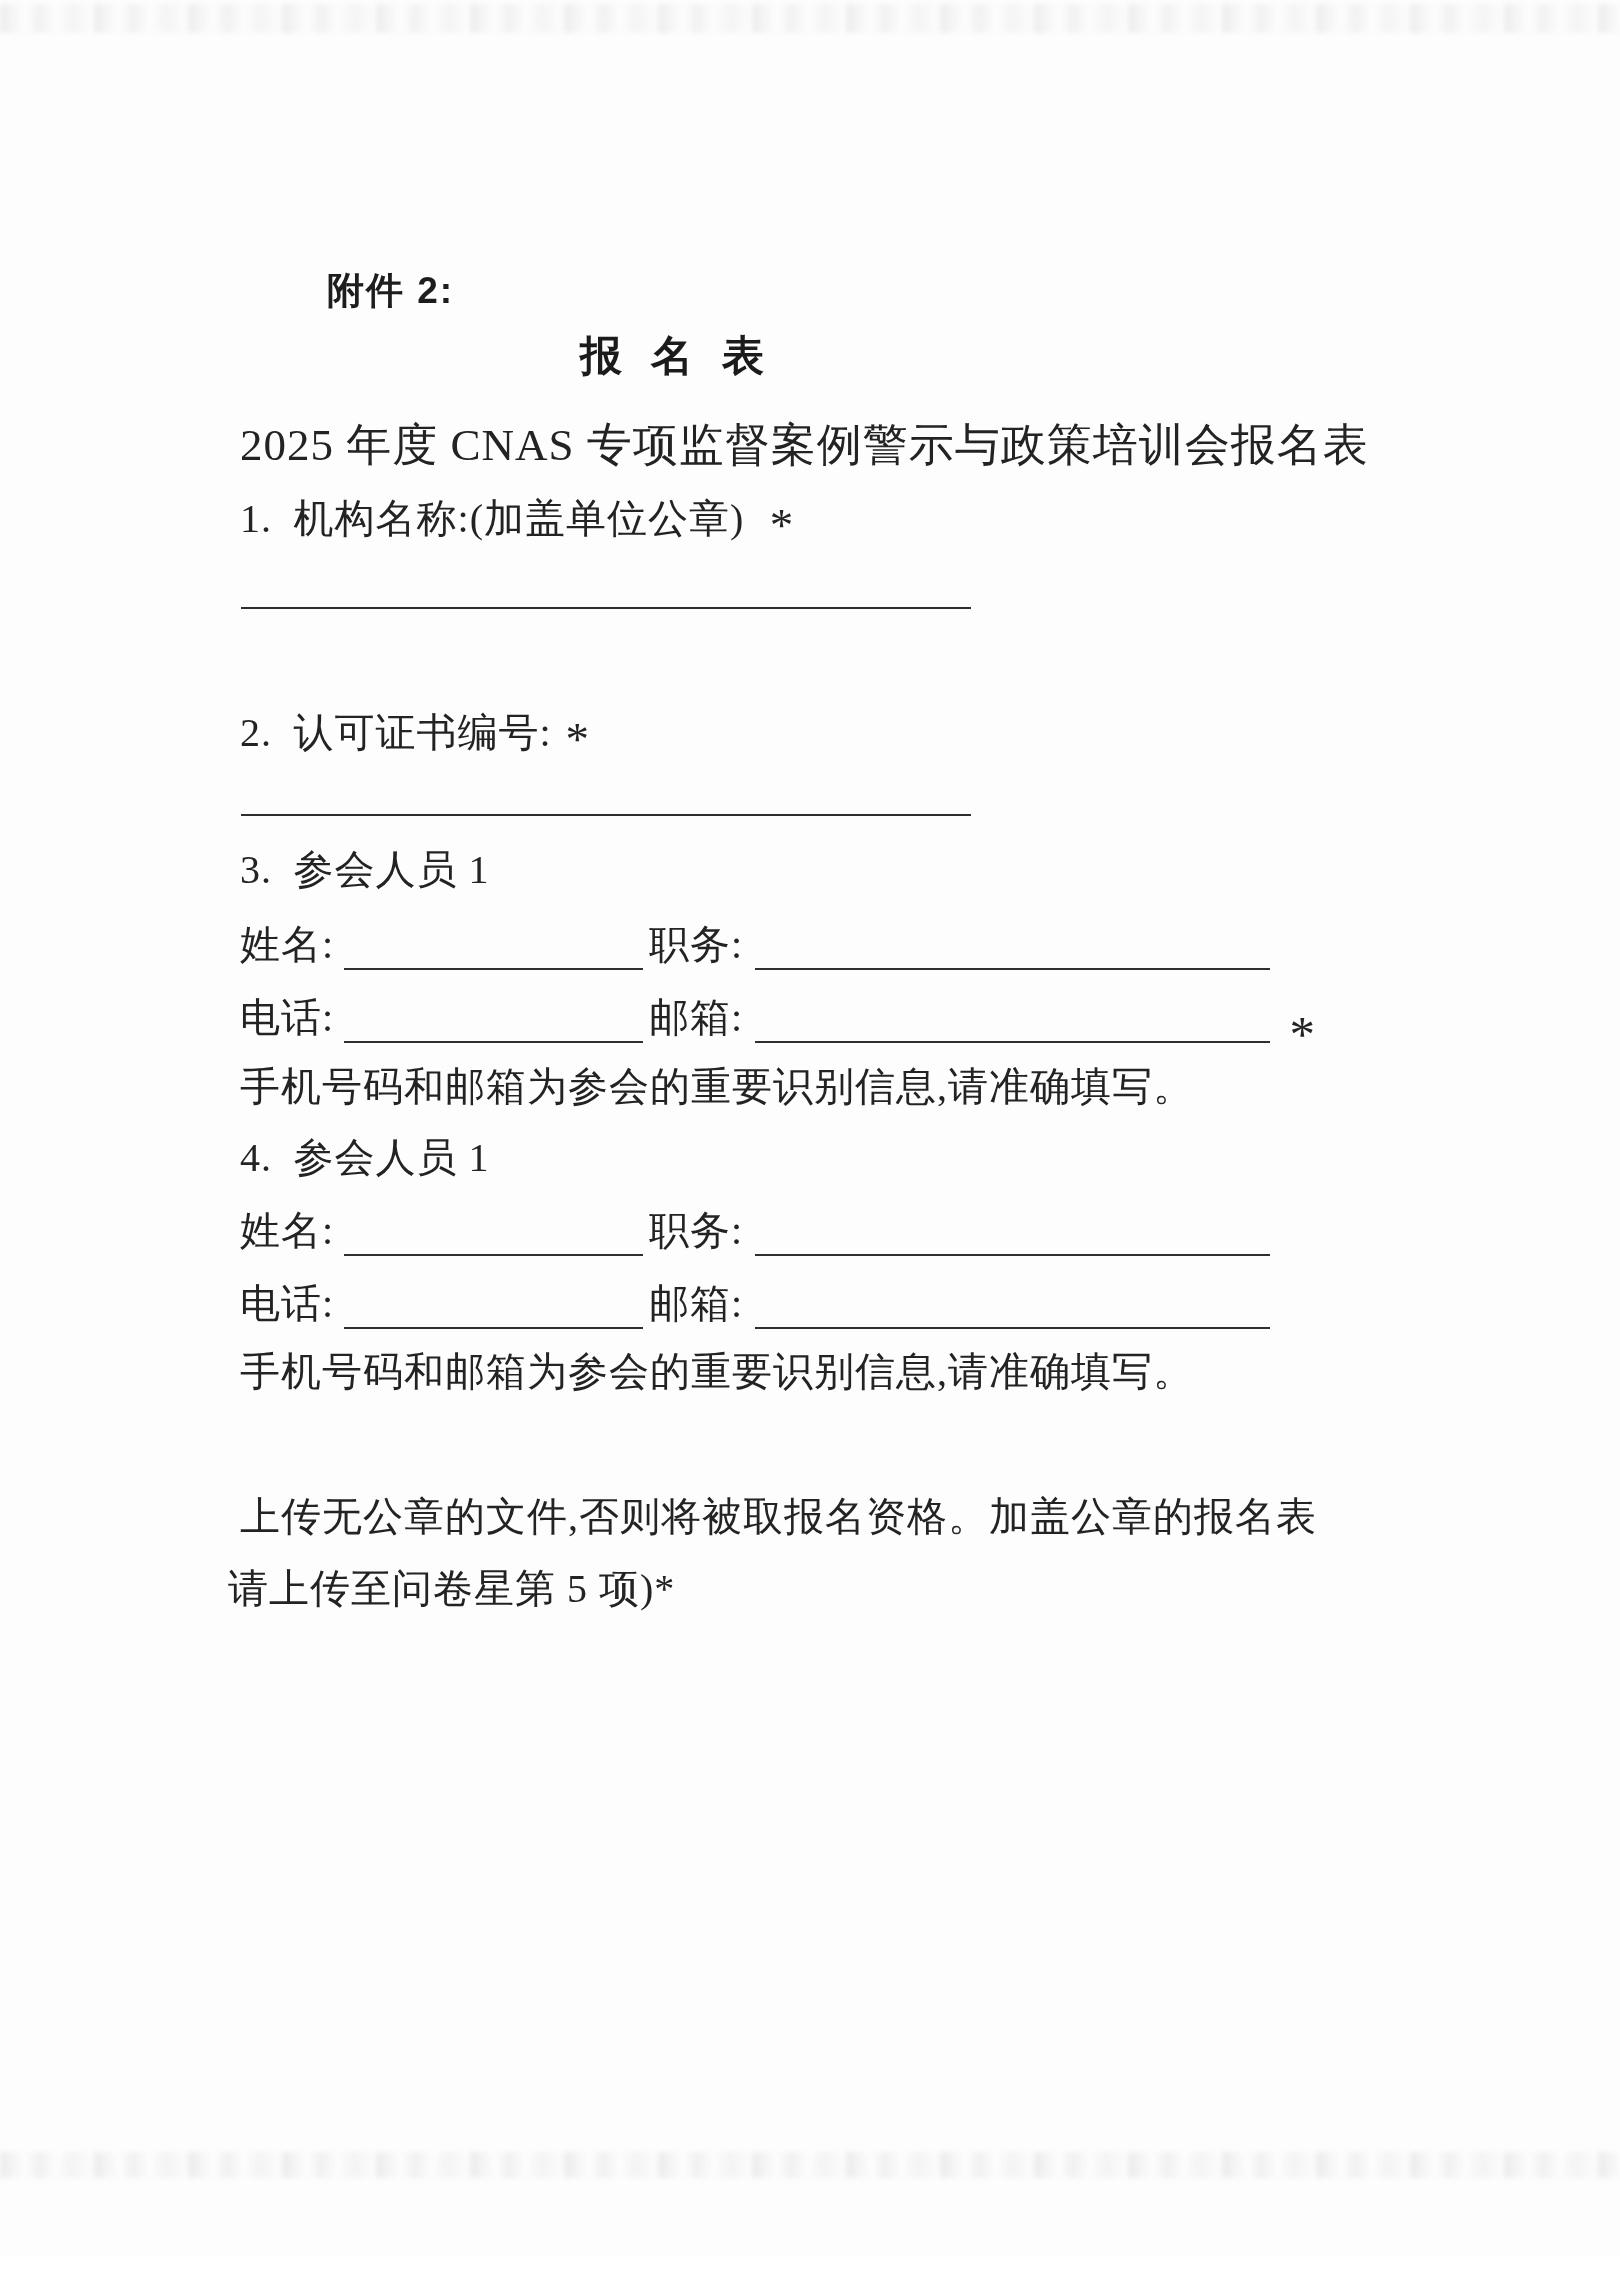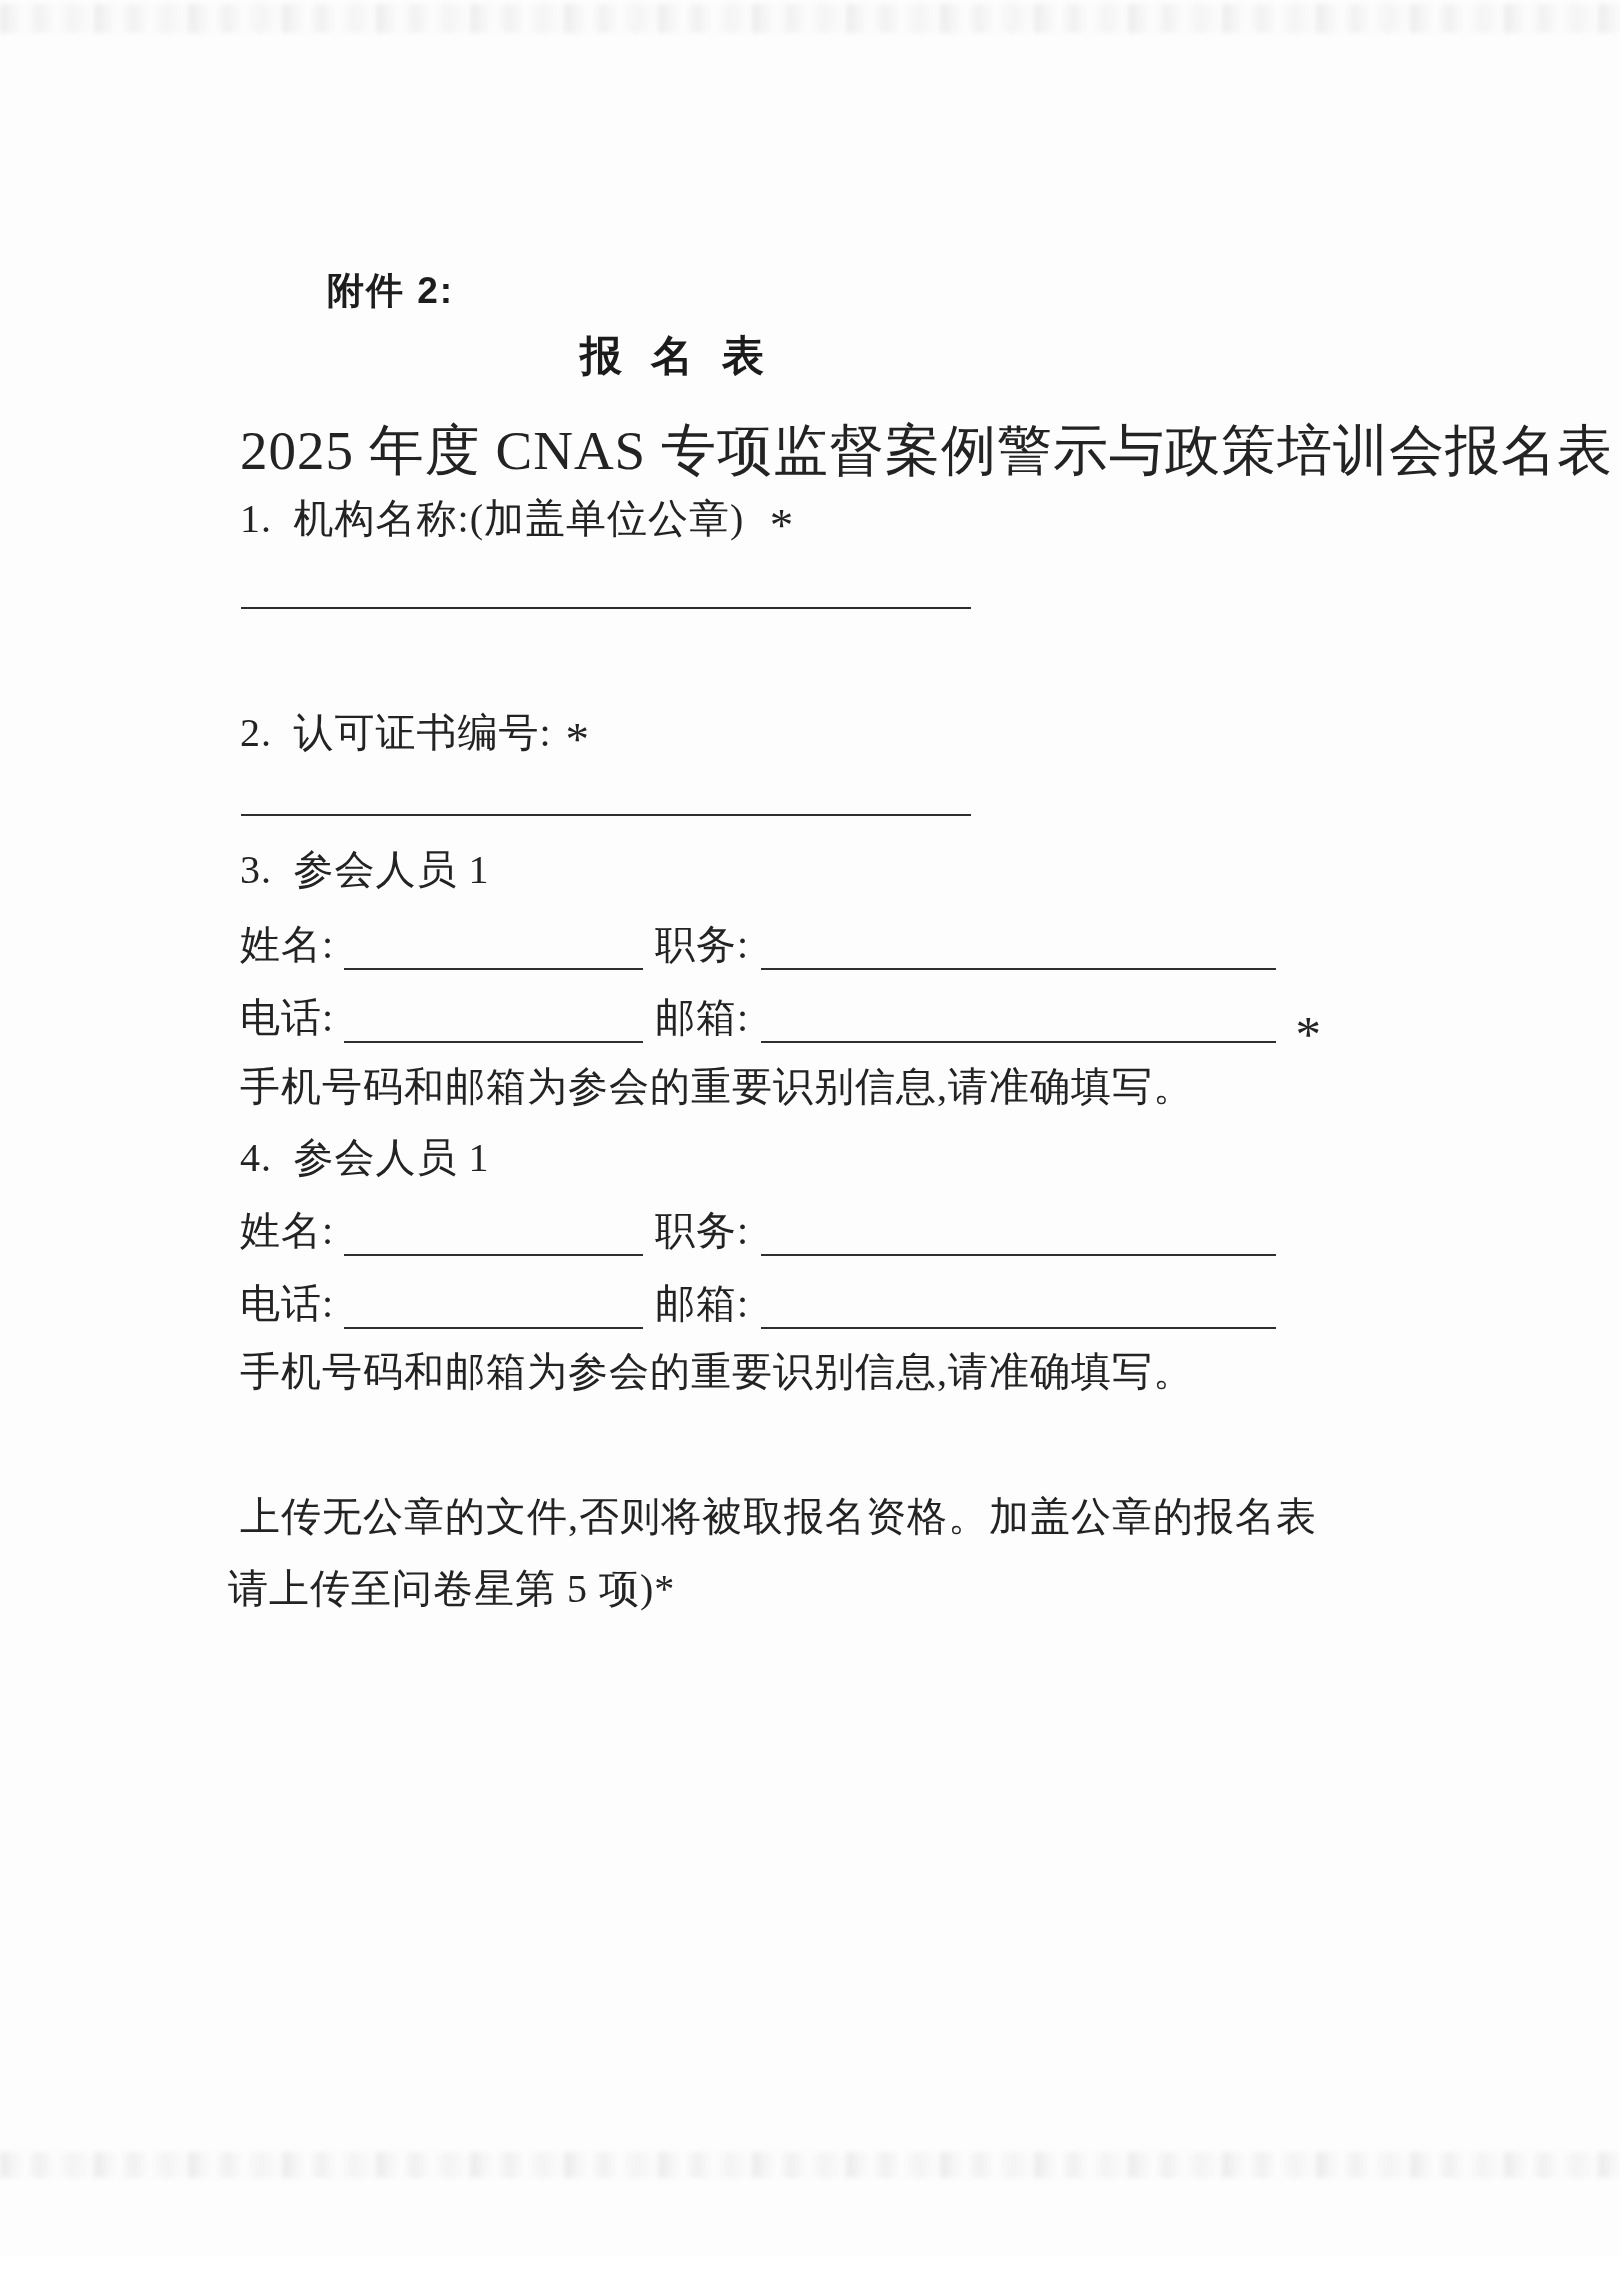--- a/index.html
+++ b/index.html
@@ -30,21 +30,21 @@
     position:absolute;
     left:580px;top:335px;
     font-family:"Liberation Sans","DejaVu Sans",sans-serif;
     font-weight:700;
     font-size:42px;
     letter-spacing:29px;
     line-height:1;
     color:#1b1b1b;
     white-space:pre;
   }
-  .form-title{left:240px;top:423px;font-size:55px;}
+  .form-title{left:240px;top:423px;font-size:45px;}
   .num{margin-right:21.6px;}
   .req{
     display:inline-block;
     font-size:47px;
     margin-left:25.5px;
     transform:translateY(8.8px);
   }
   .req-tight{margin-left:13.7px;}
   .blank-line{
     position:absolute;
@@ -60,21 +60,21 @@
   }
   .lbl{display:inline-block;vertical-align:top;}
   .row .blank{
     display:inline-block;
     height:43px;
     border-bottom:2px solid #2f2f2f;
     vertical-align:top;
   }
   .w-name{width:299px;margin-left:9.8px;}
   .w-pos{width:515px;margin-left:11.8px;}
-  .ml20{margin-left:12px;}
+  .ml20{margin-left:6px;}
   .row .req{
     vertical-align:top;
     font-size:51px;
     margin-left:19.6px;
     transform:translateY(10.8px);
   }
   .artifact{
     position:absolute;
     left:0;width:100%;
     background:repeating-linear-gradient(90deg,

